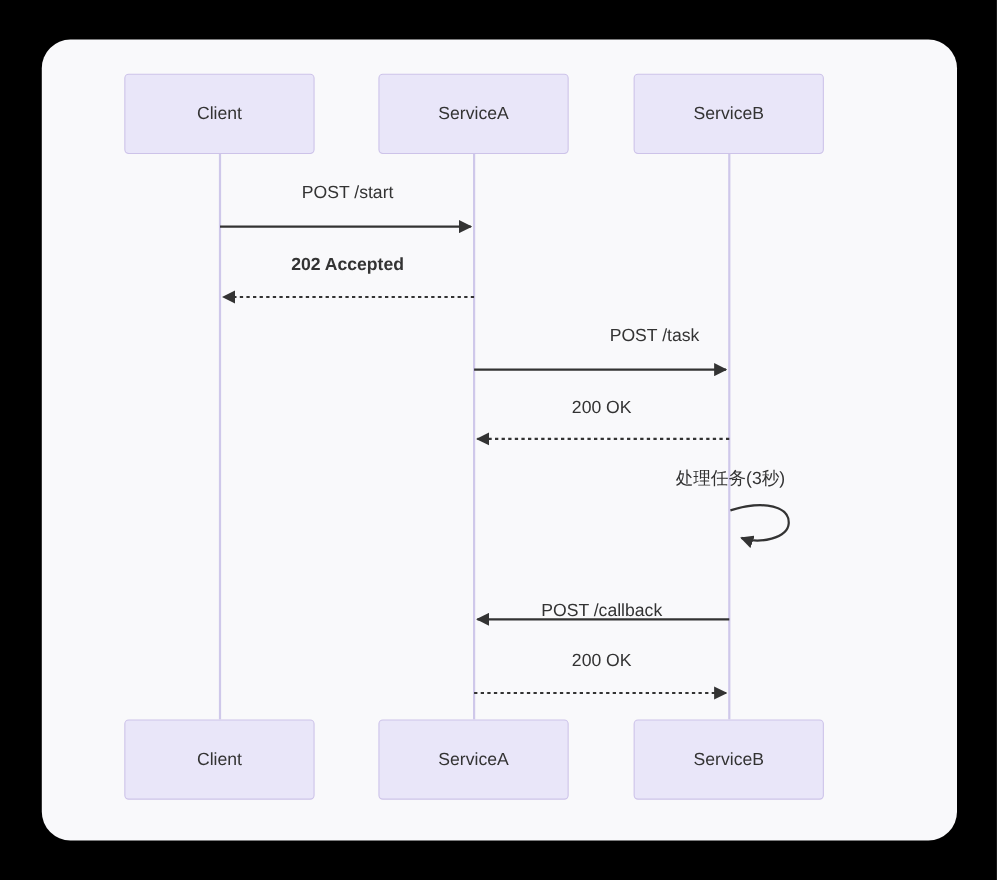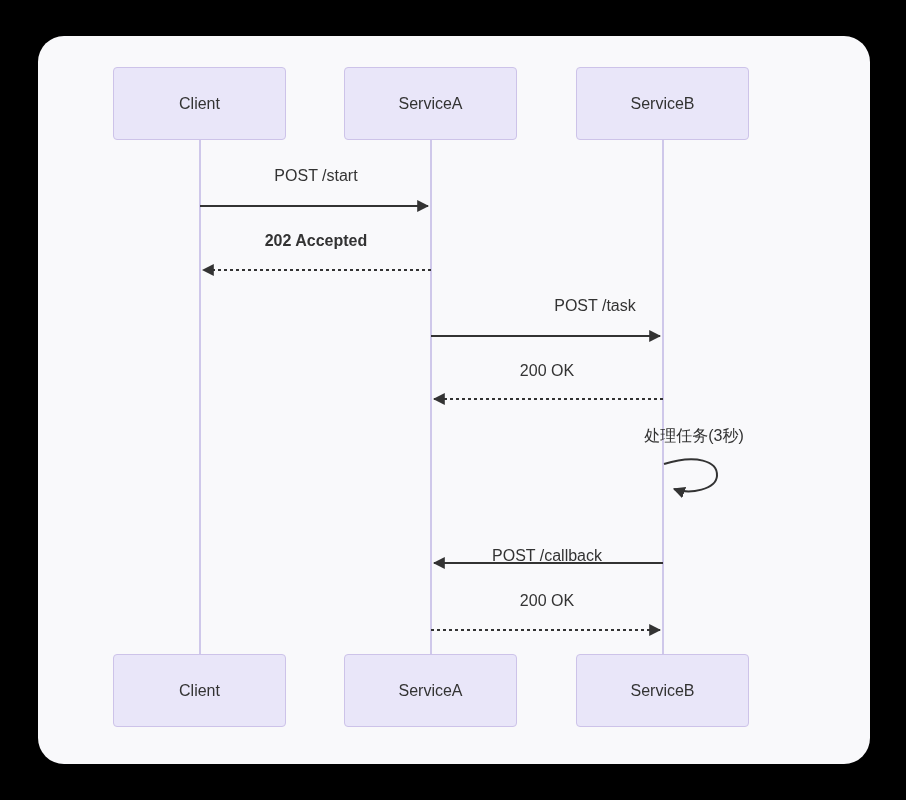--- a/index.html
+++ b/index.html
@@ -94,21 +94,21 @@
       <span>ServiceA</span>
     </div>
     <div class="actor-box" style="left:538px; top:31px;">
       <span>ServiceB</span>
     </div>
 
     <div class="msg-label" style="left:278px; top:130px;">POST /start</div>
     <div class="msg-label" style="left:278px; top:195px;font-weight:bold;">202 Accepted</div>
     <div class="msg-label" style="left:509px; top:260px;margin-left:48px;">POST /task</div>
     <div class="msg-label" style="left:509px; top:325px;">200 OK</div>
-    <div class="msg-label" style="left:626px; top:390px;margin-left:30px;">处理任务(3秒)</div>
+    <div class="msg-label" style="left:626px; top:390px;">处理任务(3秒)</div>
     <div class="msg-label" style="left:509px; top:510px;">POST /callback</div>
     <div class="msg-label" style="left:509px; top:555px;">200 OK</div>
 
     <div class="actor-box" style="left:75px; top:618px;">
       <span>Client</span>
     </div>
     <div class="actor-box" style="left:306px; top:618px;">
       <span>ServiceA</span>
     </div>
     <div class="actor-box" style="left:538px; top:618px;">

